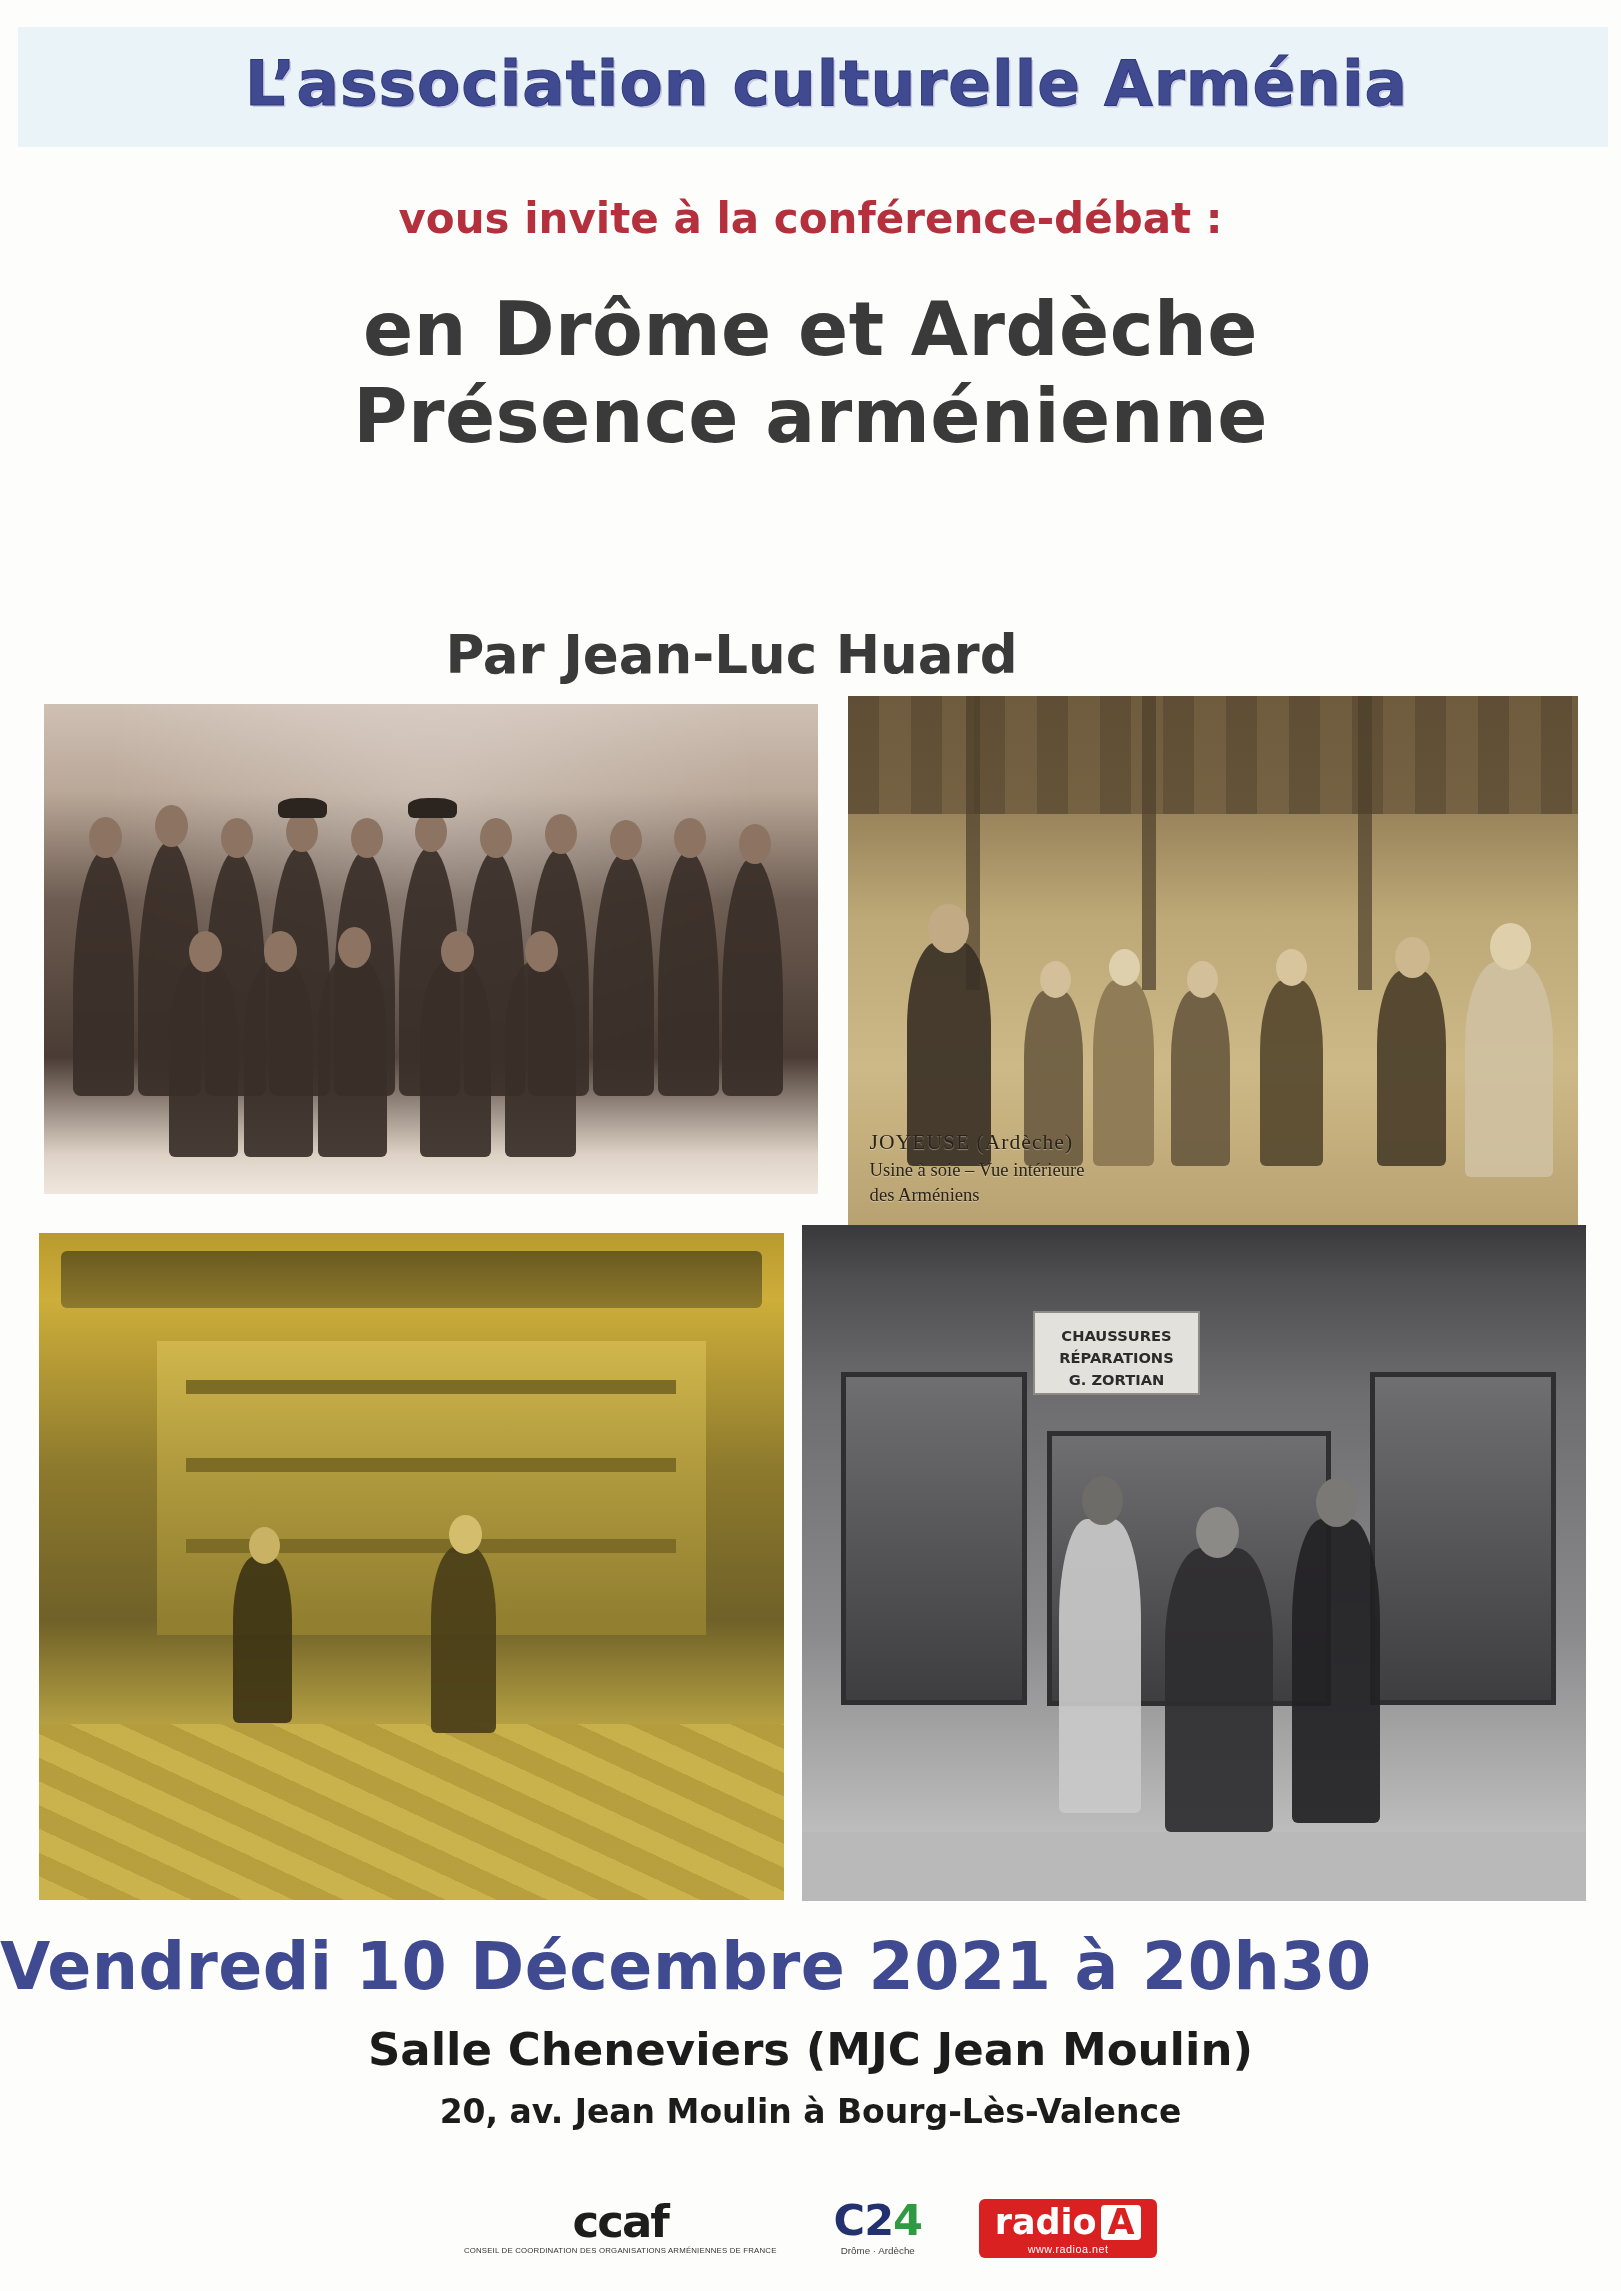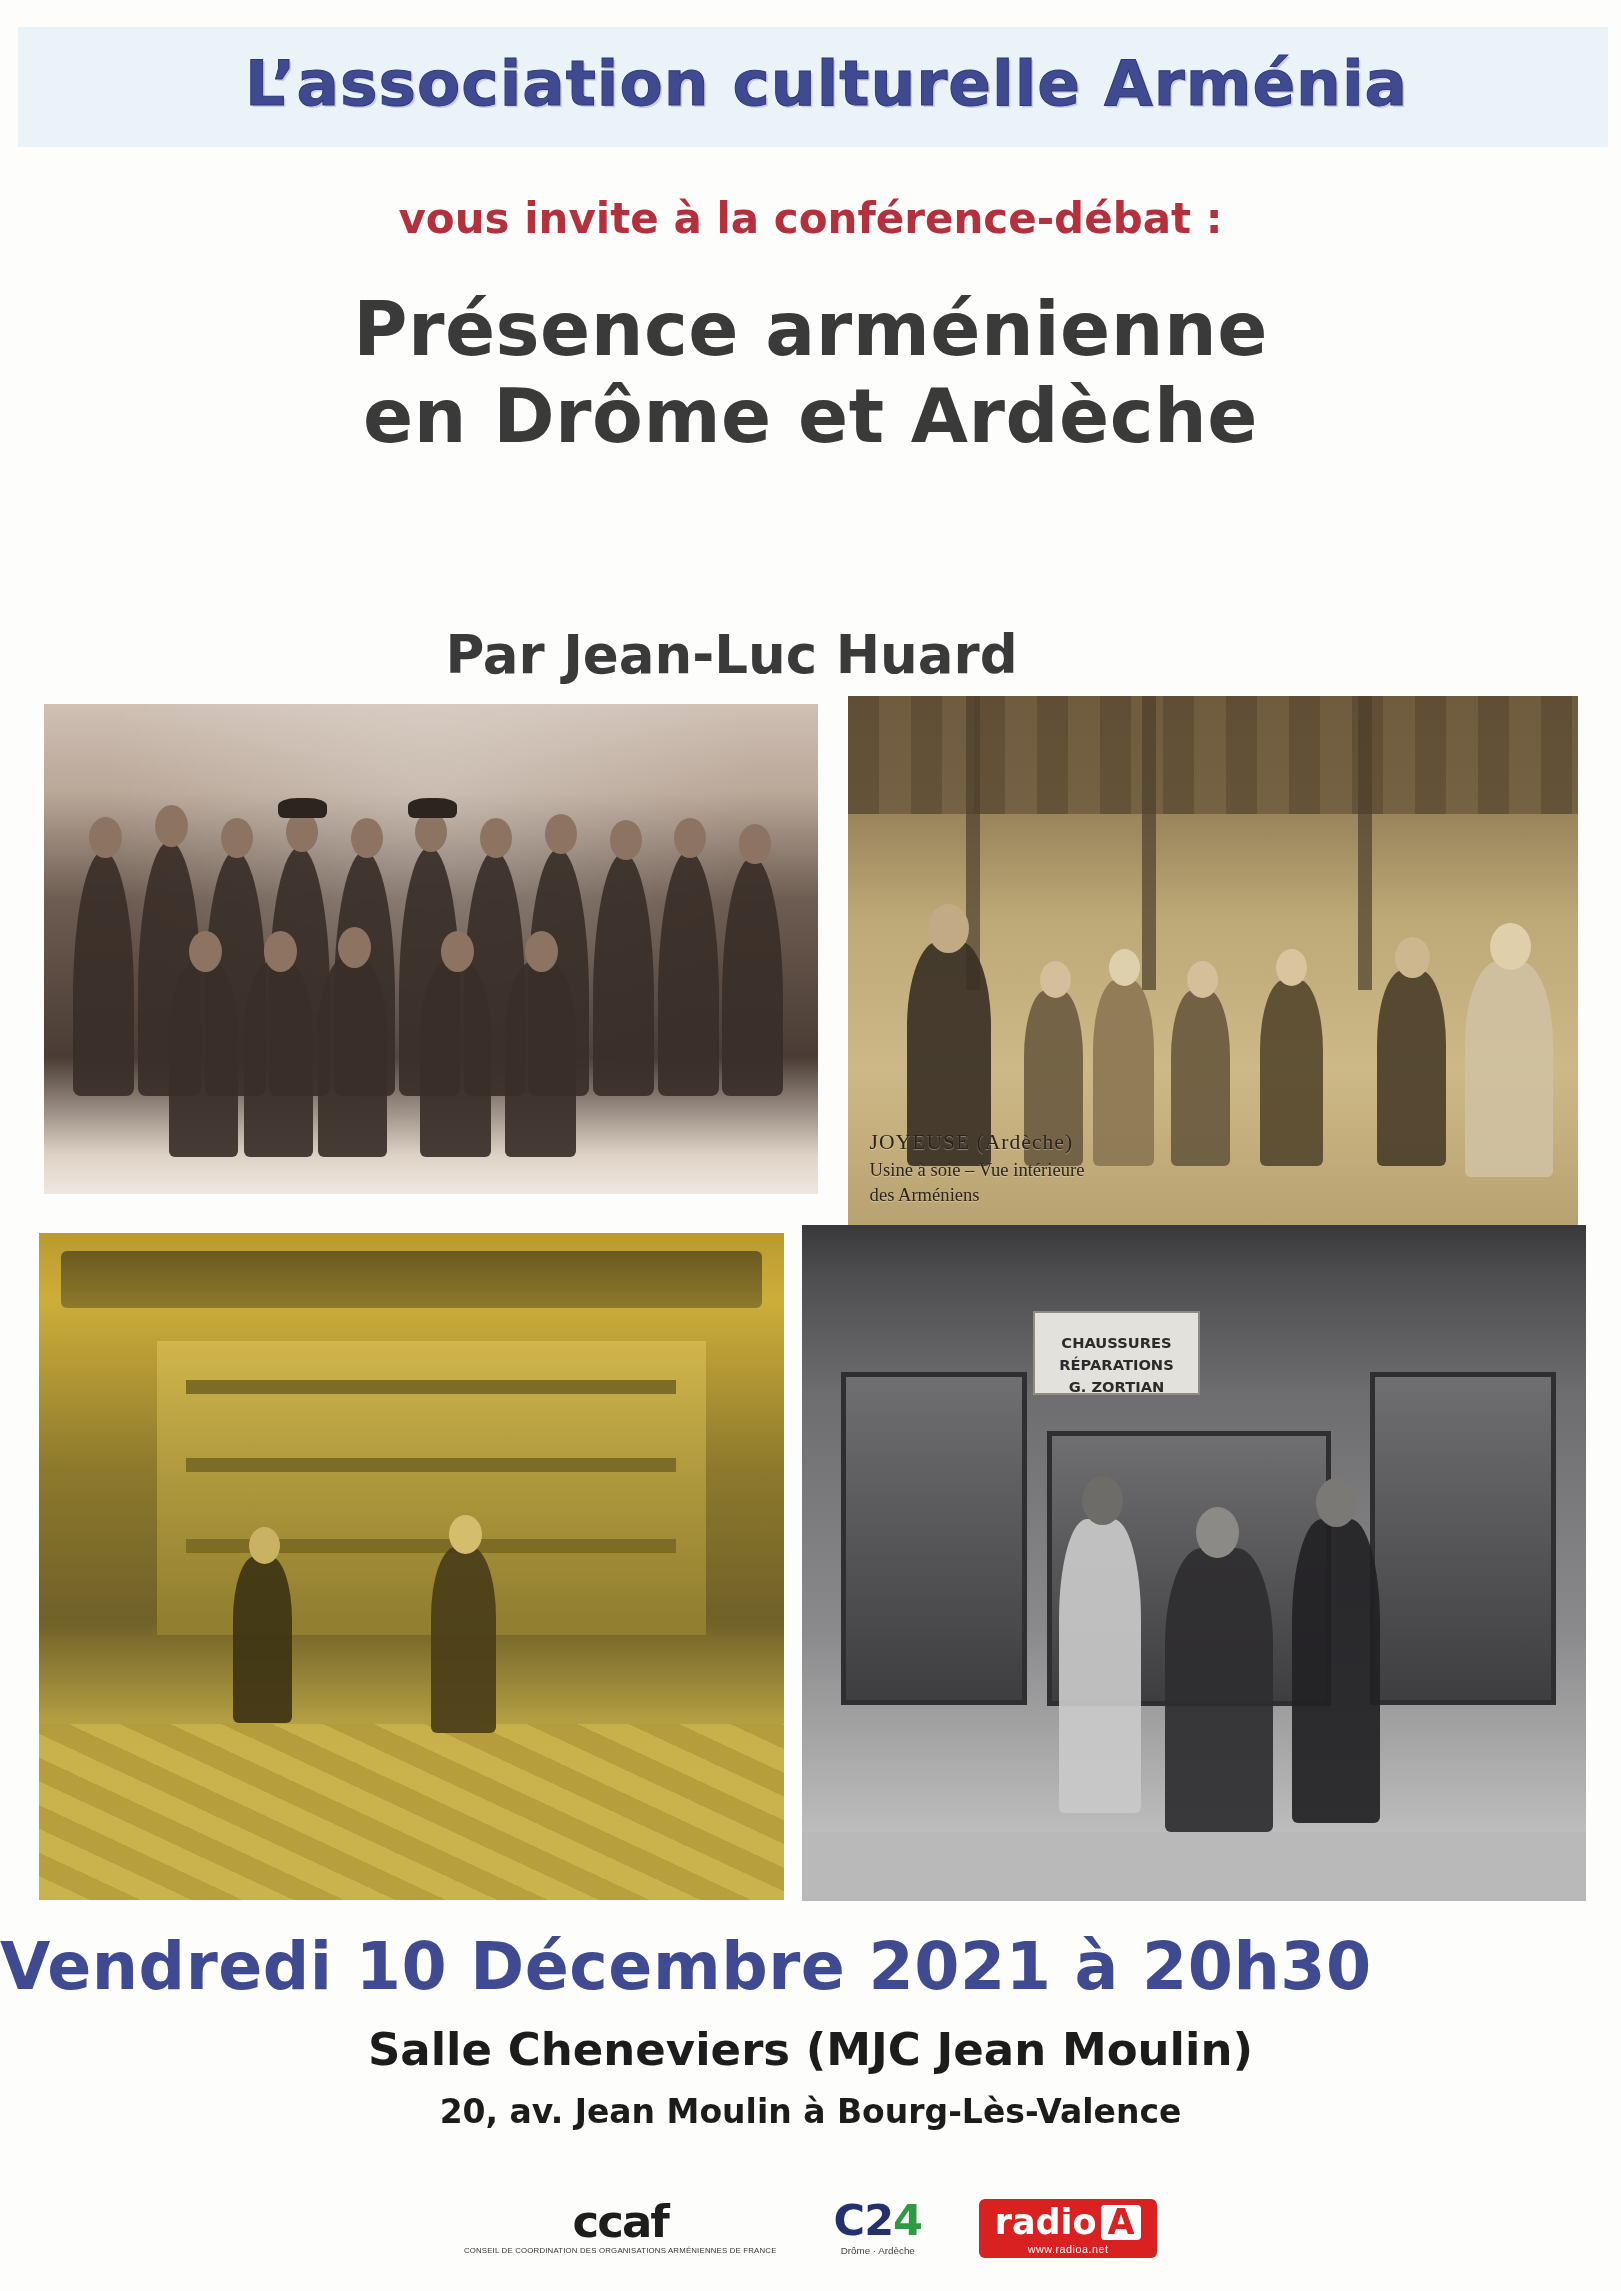--- a/index.html
+++ b/index.html
@@ -197,21 +197,21 @@
     position: absolute;
     left: 231px; top: 86px; width: 167px; height: 84px;
     background: #e3e1dc;
     border: 2px solid #8e8b85;
     color: #2b2b2b;
     font-family: "DejaVu Sans", sans-serif;
     font-weight: bold;
     font-size: 14.7px;
     line-height: 1.5;
     text-align: center;
-    padding-top: 19px;
+    padding-top: 12px;
     box-sizing: border-box;
   }
   #photo-shoe-shop .window {
     position: absolute;
     background: linear-gradient(180deg, #6f6e70, #3e3d3f);
     border: 5.9px solid #2f2e30;
   }
 
   
   .date-line {
@@ -343,22 +343,22 @@
 
 <div class="poster">
 
   <div class="header-band"></div>
 
   <div class="assoc-title">L’association culturelle Arménia</div>
 
   <div class="invite-line">vous invite à la conférence-débat :</div>
 
   <div class="main-title">
+    <div>en Drôme et Ardèche</div>
     <div>Présence arménienne</div>
-    <div>en Drôme et Ardèche</div>
   </div>
 
 
   <div class="subtitle-2">Par Jean-Luc Huard</div>
 
   <div class="photo" id="photo-group-portrait">
 
     <div class="fig" style="left:29px; top:147px; width:61px; height:245px;"></div>
     <div class="head" style="left:45px; top:113px; width:33px; height:41px;"></div>
     <div class="fig" style="left:94px; top:137px; width:63px; height:255px;"></div>

